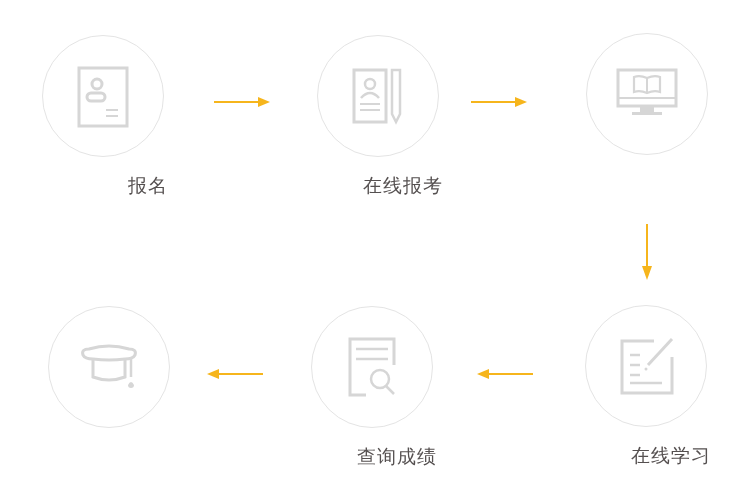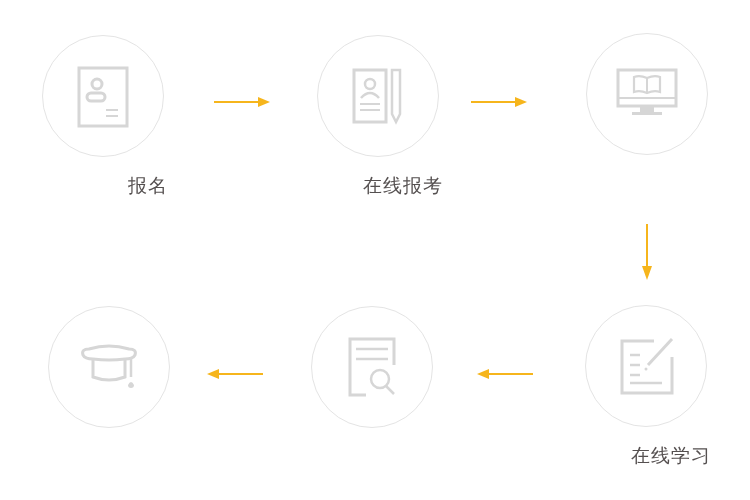--- a/index.html
+++ b/index.html
@@ -101,20 +101,21 @@
 <div class="step" style="left:307px; top:306px;">
   <div class="circle">
     <svg width="60" height="64" viewBox="0 0 60 64">
       <path d="M24 60 L8 60 L8 4 L52 4 L52 30" fill="none" stroke="#d6d6d6" stroke-width="3"></path>
       <line x1="14" y1="14" x2="46" y2="14" stroke="#d6d6d6" stroke-width="2.5"></line>
       <line x1="14" y1="24" x2="46" y2="24" stroke="#d6d6d6" stroke-width="2.5"></line>
       <circle cx="38" cy="44" r="9" fill="none" stroke="#d6d6d6" stroke-width="2.5"></circle>
       <line x1="44" y1="51" x2="52" y2="59" stroke="#d6d6d6" stroke-width="2.5"></line>
     </svg>
   </div>
+  <div class="label">查询成绩</div>
 </div>
 
 <div class="arrow" style="left:205px; top:367px;">
   <svg width="60" height="14" viewBox="0 0 60 14">
     <line x1="12" y1="7" x2="58" y2="7" stroke="#f6b51c" stroke-width="2"></line>
     <polygon points="14,2 2,7 14,12" fill="#f6b51c"></polygon>
   </svg>
 </div>
 
 <div class="step" style="left:44px; top:306px;">

